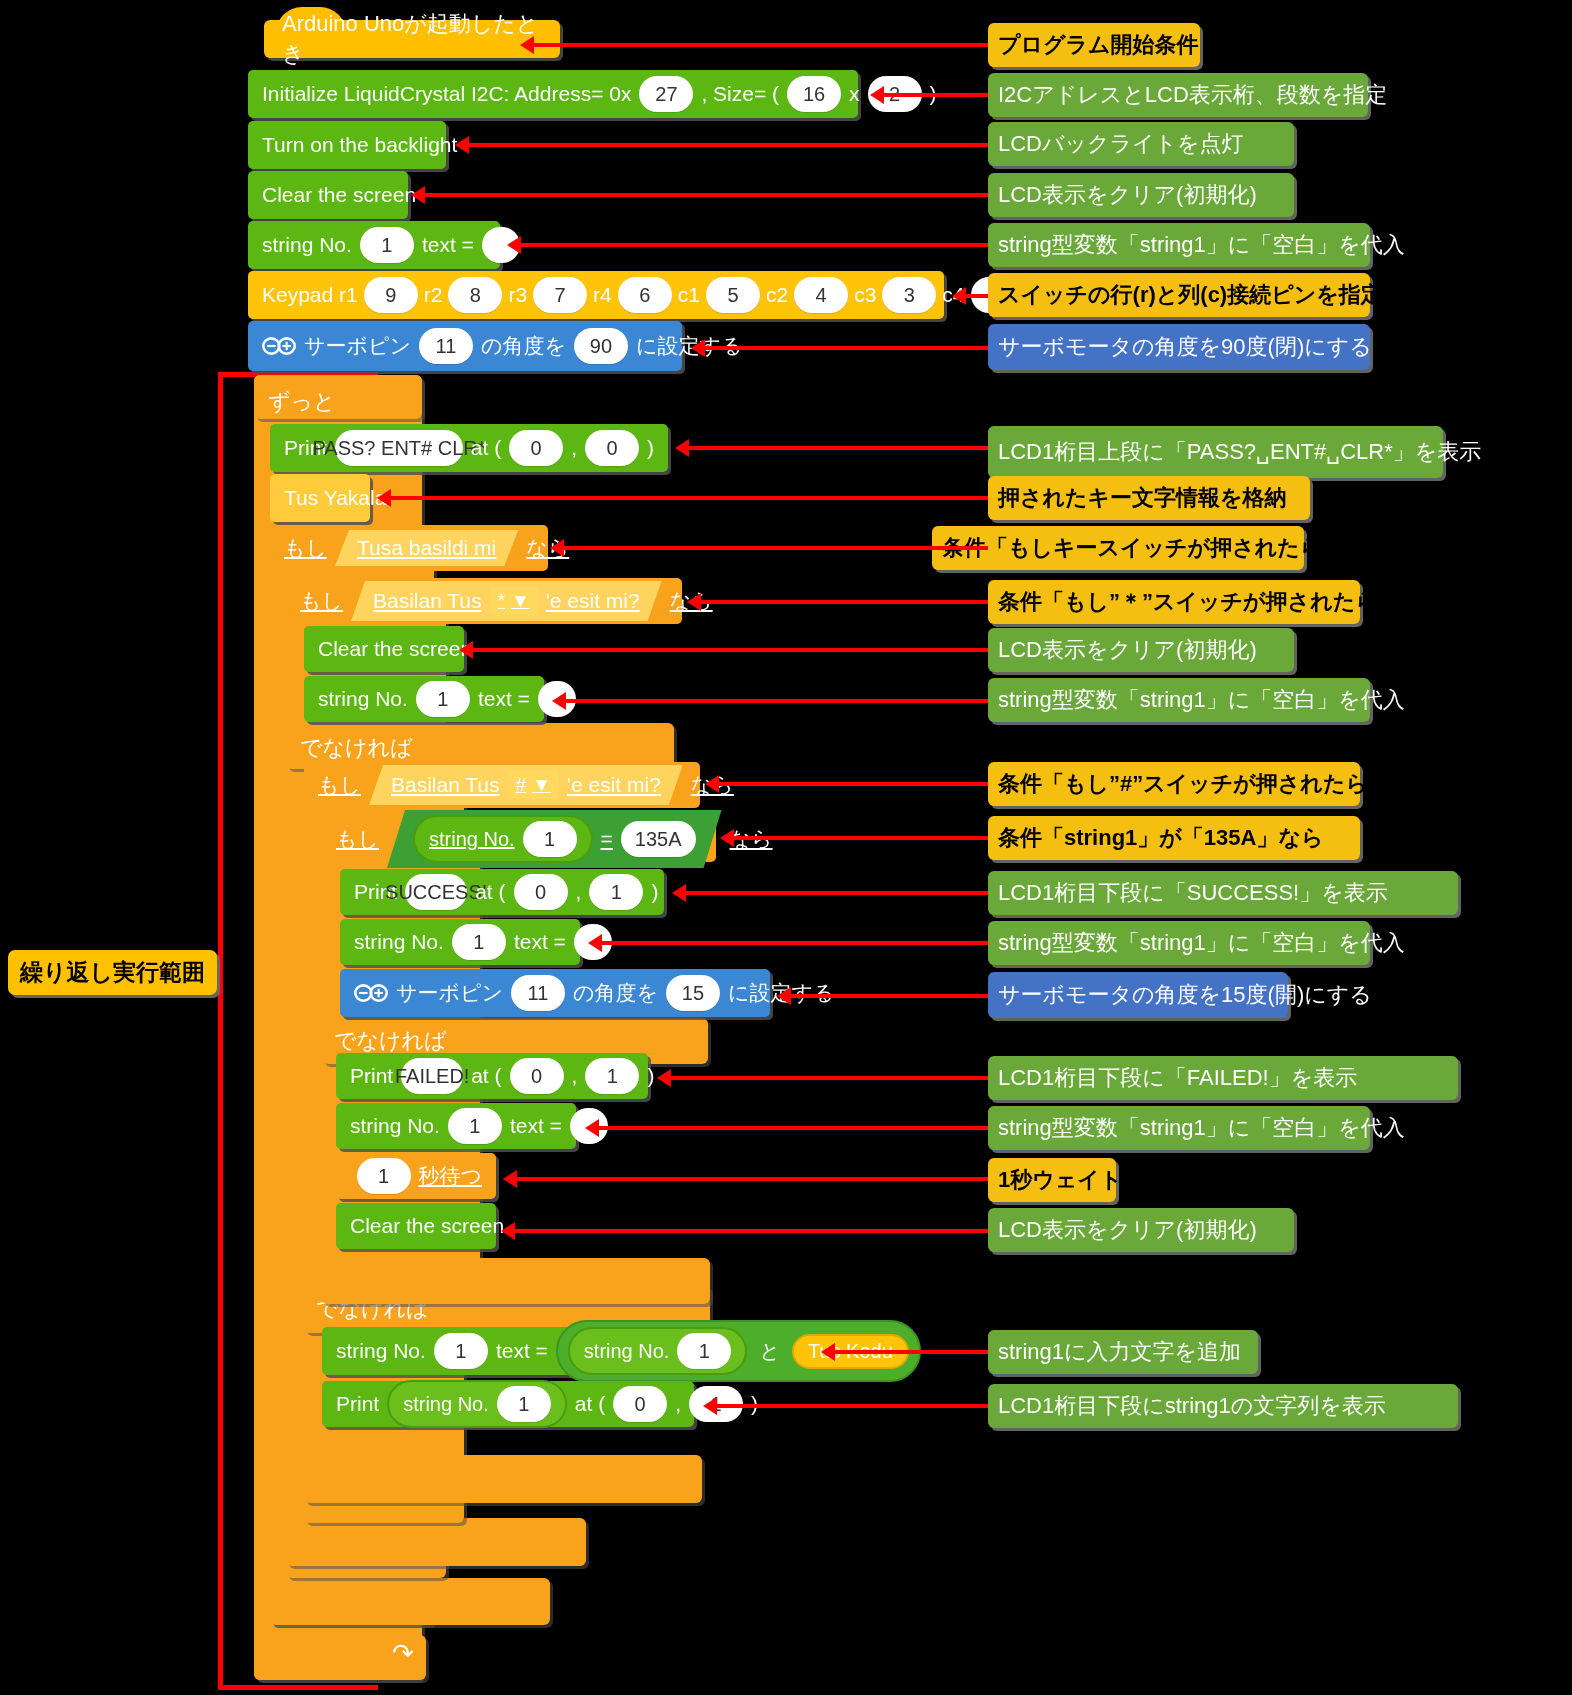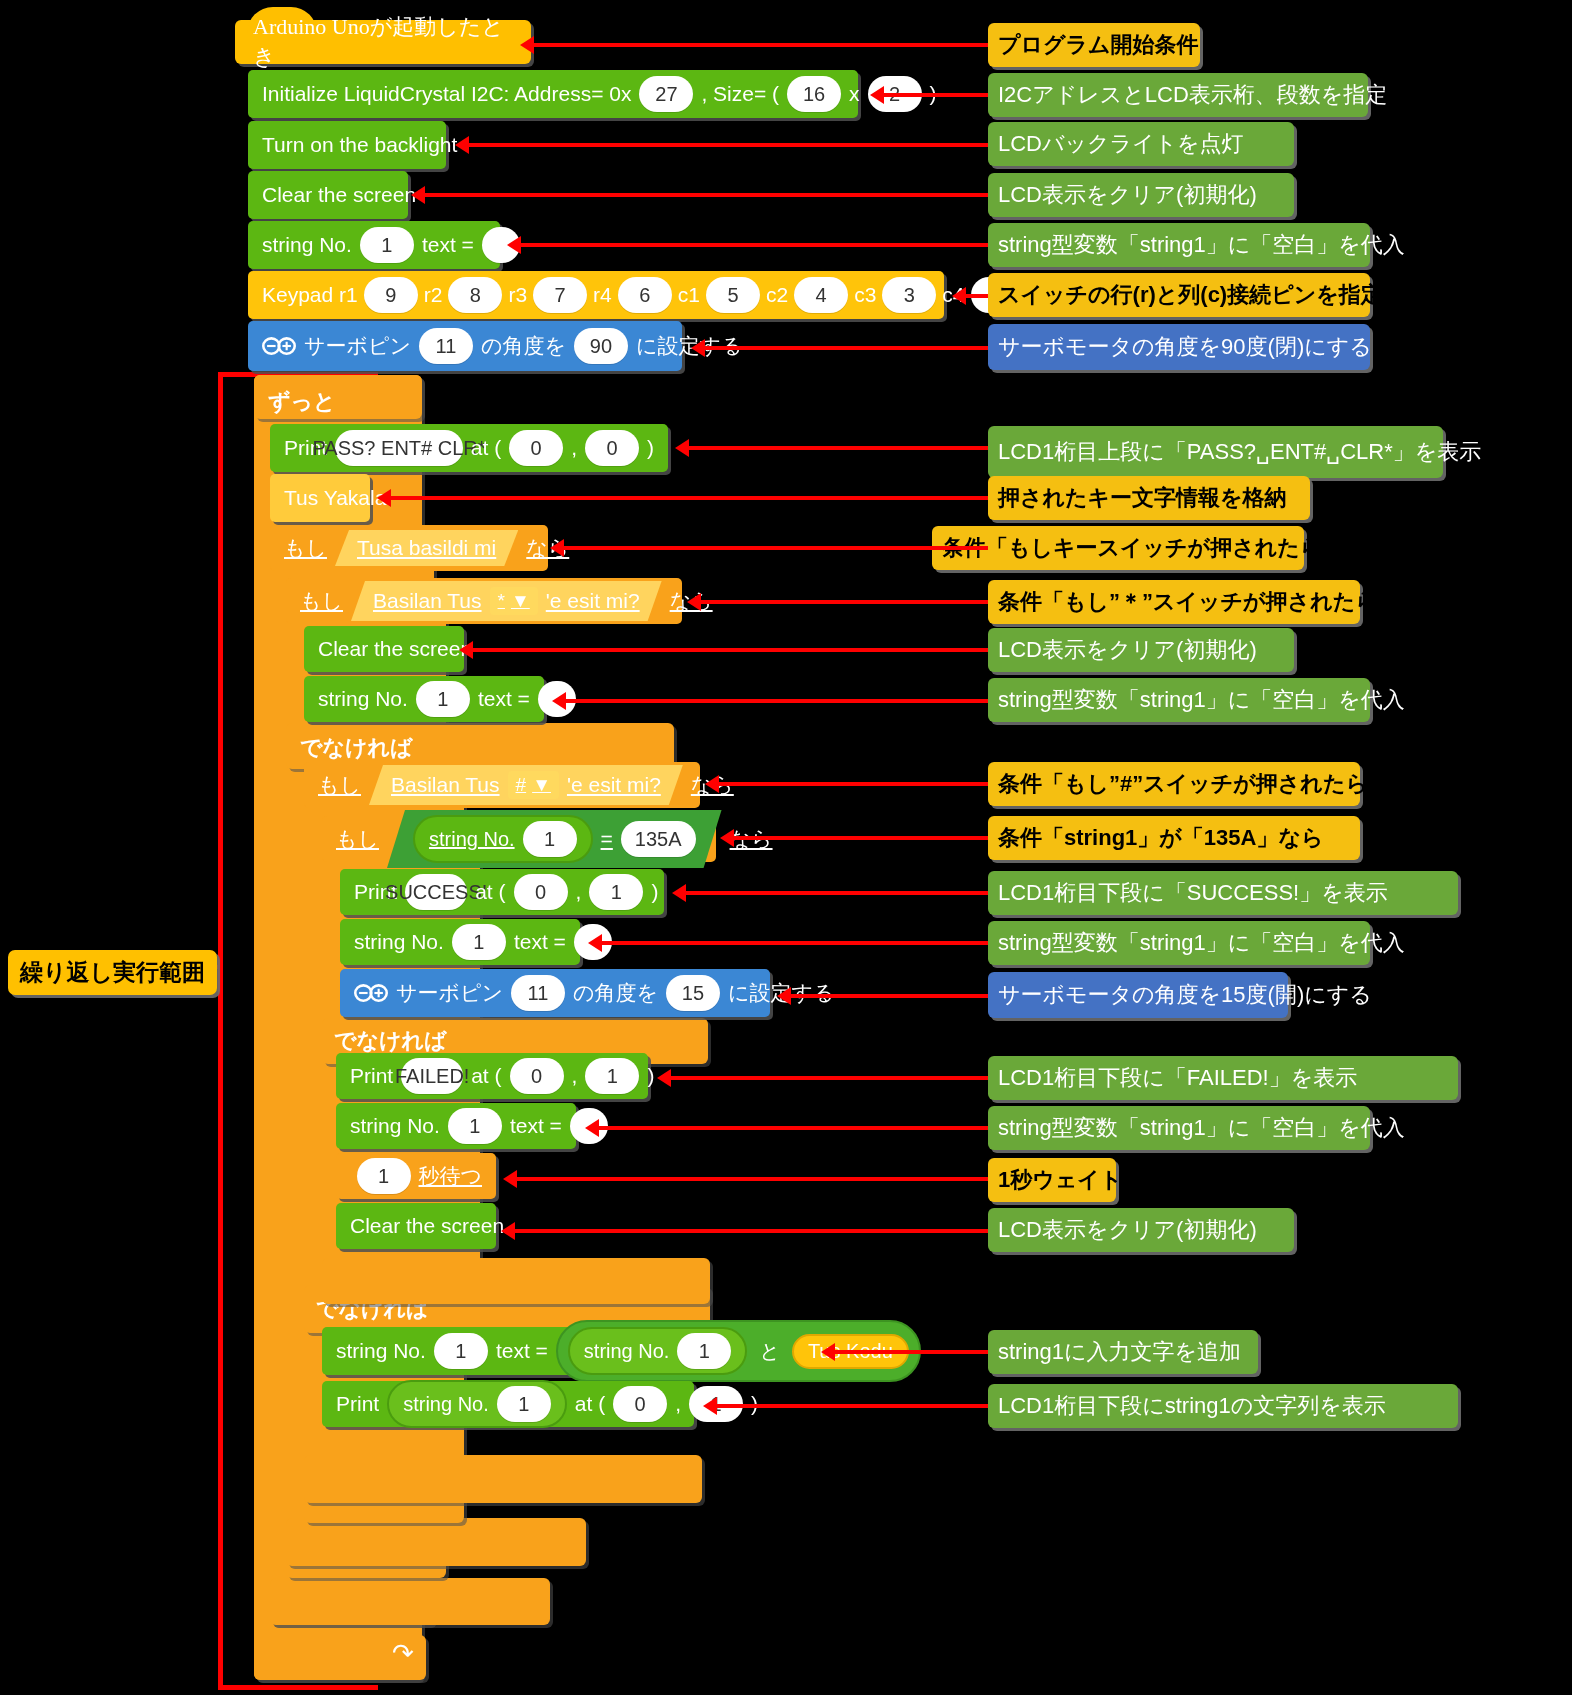--- a/index.html
+++ b/index.html
@@ -51,21 +51,21 @@
     background:#6abf1c;border:2px solid #4a9c0f;border-radius:40px;
     color:#fff;font-size:20px;padding:4px 14px;
     display:inline-flex;align-items:center;gap:8px;
   }
   .rep.y{background:#ffc40a;border-color:#e0a800;}
   .rep.join{background:#4cae2a;border-color:#3d9421;border-radius:40px;padding:5px 10px;}
   
   .cblock{position:absolute;background:#f9a21b;border-radius:6px;
           box-shadow:3px 3px 0 rgba(80,80,80,.55);}
   .cblock.ifb{background:#f9a21b;}
-  .clabel{position:absolute;color:#fff;font-size:22px;white-space:nowrap;font-weight:bold;}
+  .clabel{position:absolute;color:#fff;font-size:22px;white-space:nowrap;}
   
   .hat{
     position:absolute;background:#ffbf00;color:#fff;font-size:22px;
     border-radius:6px;display:flex;align-items:center;padding:0 18px;
     box-shadow:3px 3px 0 rgba(80,80,80,.85);
   }
   .hat:before{
     content:"";position:absolute;left:12px;top:-13px;width:70px;height:26px;
     background:#ffbf00;border-radius:40px 40px 0 0;
   }
@@ -123,21 +123,21 @@
 <div class="cblock ifb" style="left:304px;top:763px;width:160px;height:760px;"></div>
 <div class="cblock ifb" style="left:304px;top:1285px;width:406px;height:48px;"></div>
 <div class="clabel" style="left:316px;top:1294px;">でなければ</div>
 <div class="cblock ifb" style="left:304px;top:1455px;width:398px;height:48px;"></div>
 
 <div class="cblock ifb" style="left:322px;top:818px;width:158px;height:460px;"></div>
 <div class="cblock ifb" style="left:322px;top:1018px;width:386px;height:46px;"></div>
 <div class="clabel" style="left:334px;top:1026px;">でなければ</div>
 <div class="cblock ifb" style="left:322px;top:1258px;width:388px;height:46px;"></div>
 
-<div class="hat" style="left:235px;top:20px;width:260px;height:44px;font-family:Liberation Serif, serif;">
+<div class="hat" style="left:264px;top:20px;width:260px;height:38px;">
   <span style="position:relative;z-index:2;">Arduino Unoが起動したとき</span>
 </div>
 
 <div class="blk green" style="left:248px;top:70px;width:610px;height:48px;">
   <span>Initialize LiquidCrystal I2C: Address= 0x</span>
   <span class="oval">27</span>
   <span>, Size= (</span>
   <span class="oval">16</span>
   <span>x</span>
   <span class="oval">2</span>

